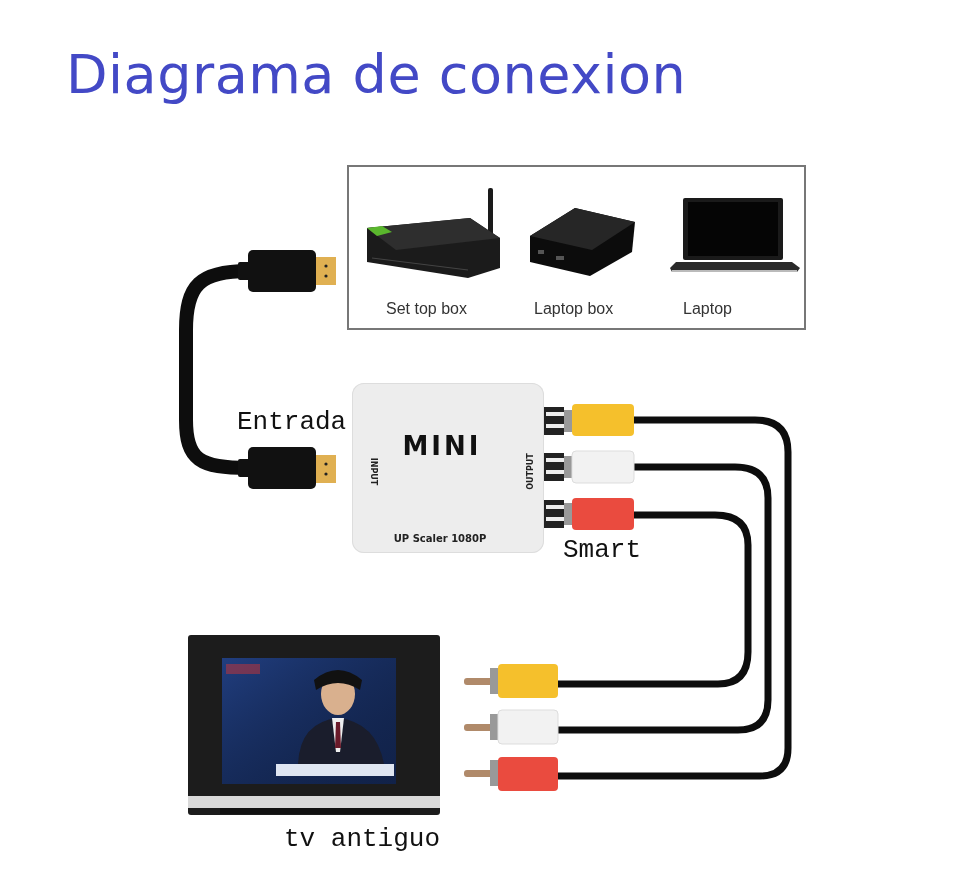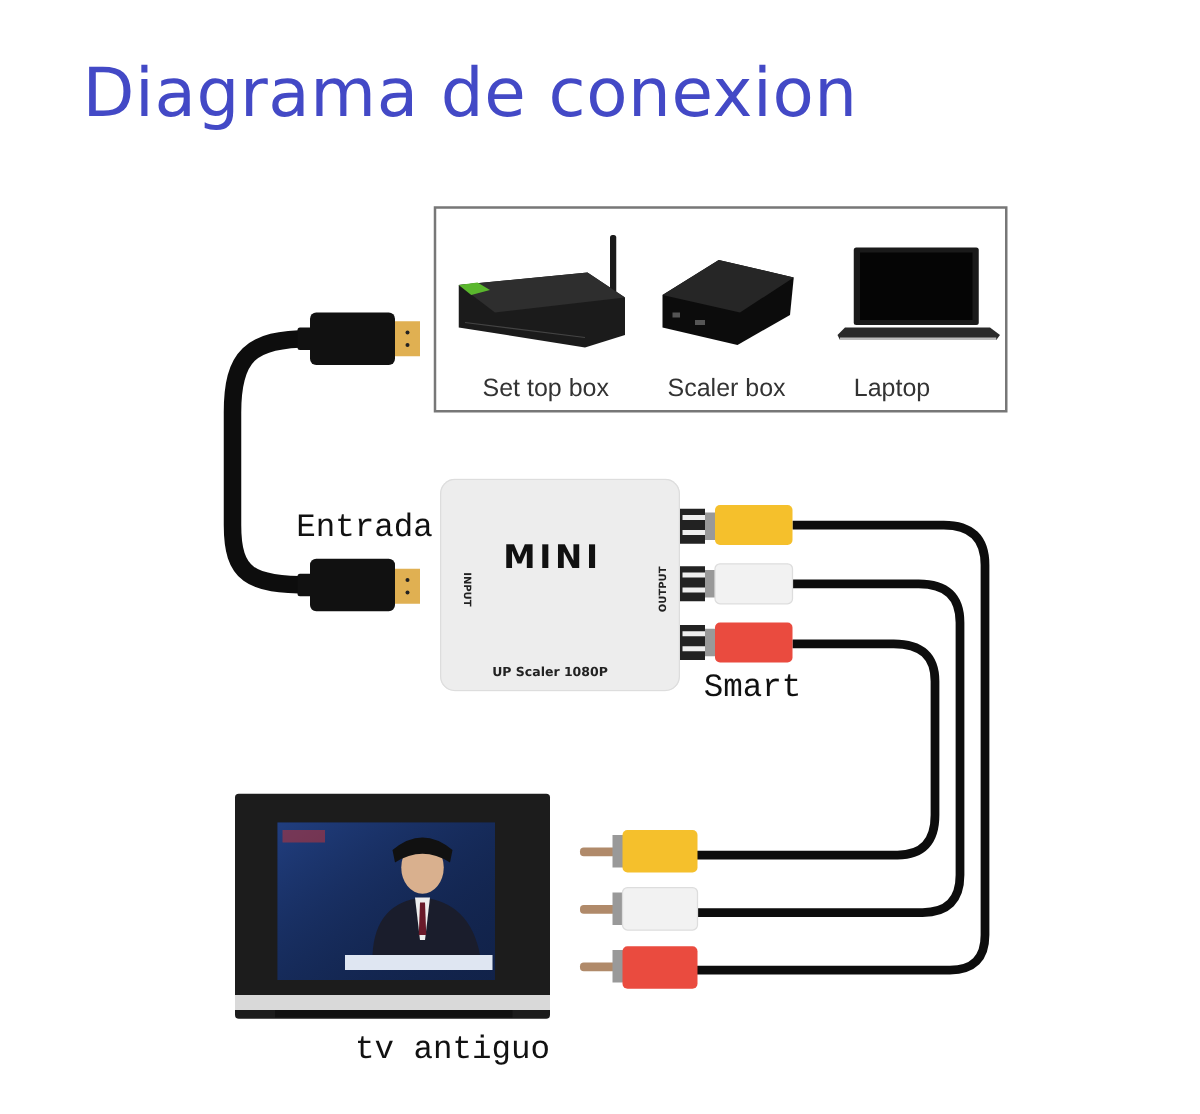--- a/index.html
+++ b/index.html
@@ -1,20 +1,20 @@
 <!DOCTYPE html>
 <html><head>
 <meta charset="utf-8">
 <style>
   html,body{margin:0;padding:0;background:#fff;}
   body{width:960px;height:891px;position:relative;overflow:hidden;font-family:"DejaVu Sans","Liberation Sans",sans-serif;}
   .abs{position:absolute;}
   .title{left:66px;top:44px;font-size:54px;color:#4349c6;letter-spacing:0.5px;font-family:"DejaVu Sans",sans-serif;white-space:nowrap;line-height:1.15;}
   .src-box{left:347px;top:165px;width:459px;height:165px;border:2px solid #777;box-sizing:border-box;background:#fff;}
-  .src-label{font-family:"Liberation Sans",sans-serif;font-size:20px;color:#333;}
+  .src-label{font-family:"Liberation Sans",sans-serif;font-size:16px;color:#333;}
   .lbl{font-family:Liberation Mono, monospace;font-size:26px;color:#111;}
   svg{position:absolute;left:0;top:0;}
   .adapter{left:352px;top:383px;width:192px;height:170px;background:#ededed;border-radius:12px;box-shadow:inset 0 0 0 1px #ddd;}
   .mini{left:0;width:180px;top:48px;text-align:center;font-family:"DejaVu Sans",sans-serif;font-weight:bold;font-size:26px;letter-spacing:3px;color:#111;}
   .brand{left:0;width:192px;top:128px;text-align:center;font-family:"DejaVu Sans",sans-serif;font-weight:bold;font-size:19px;color:#111;}
   .scaler{left:0;width:176px;top:150px;text-align:center;font-family:"DejaVu Sans",sans-serif;font-weight:bold;font-size:10px;color:#222;}
   .vtext{font-family:"DejaVu Sans",sans-serif;font-weight:bold;font-size:8px;color:#222;}
 </style>
 </head>
 <body>
@@ -116,21 +116,21 @@
   </g>
   <defs>
     <linearGradient id="scr" x1="0" y1="0" x2="1" y2="1">
       <stop offset="0" stop-color="#2a4fa0" stop-opacity="0.6"></stop>
       <stop offset="1" stop-color="#0a1733" stop-opacity="0.2"></stop>
     </linearGradient>
   </defs>
 </svg>
 
 <div class="abs src-label" style="left:386px;top:300px;">Set top box</div>
-<div class="abs src-label" style="left:534px;top:300px;">Scaler box</div>
+<div class="abs src-label" style="left:534px;top:300px;">Laptop box</div>
 <div class="abs src-label" style="left:683px;top:300px;">Laptop</div>
 
 <div class="abs adapter">
   <div class="abs mini">MINI</div>
   <div class="abs vtext" style="left:8px;top:84px;transform:rotate(90deg);">INPUT</div>
   <div class="abs vtext" style="left:160px;top:84px;transform:rotate(-90deg);">OUTPUT</div>
   <div class="abs scaler">UP Scaler 1080P</div>
 </div>
 
 <div class="abs lbl" style="left:237px;top:407px;">Entrada</div>

